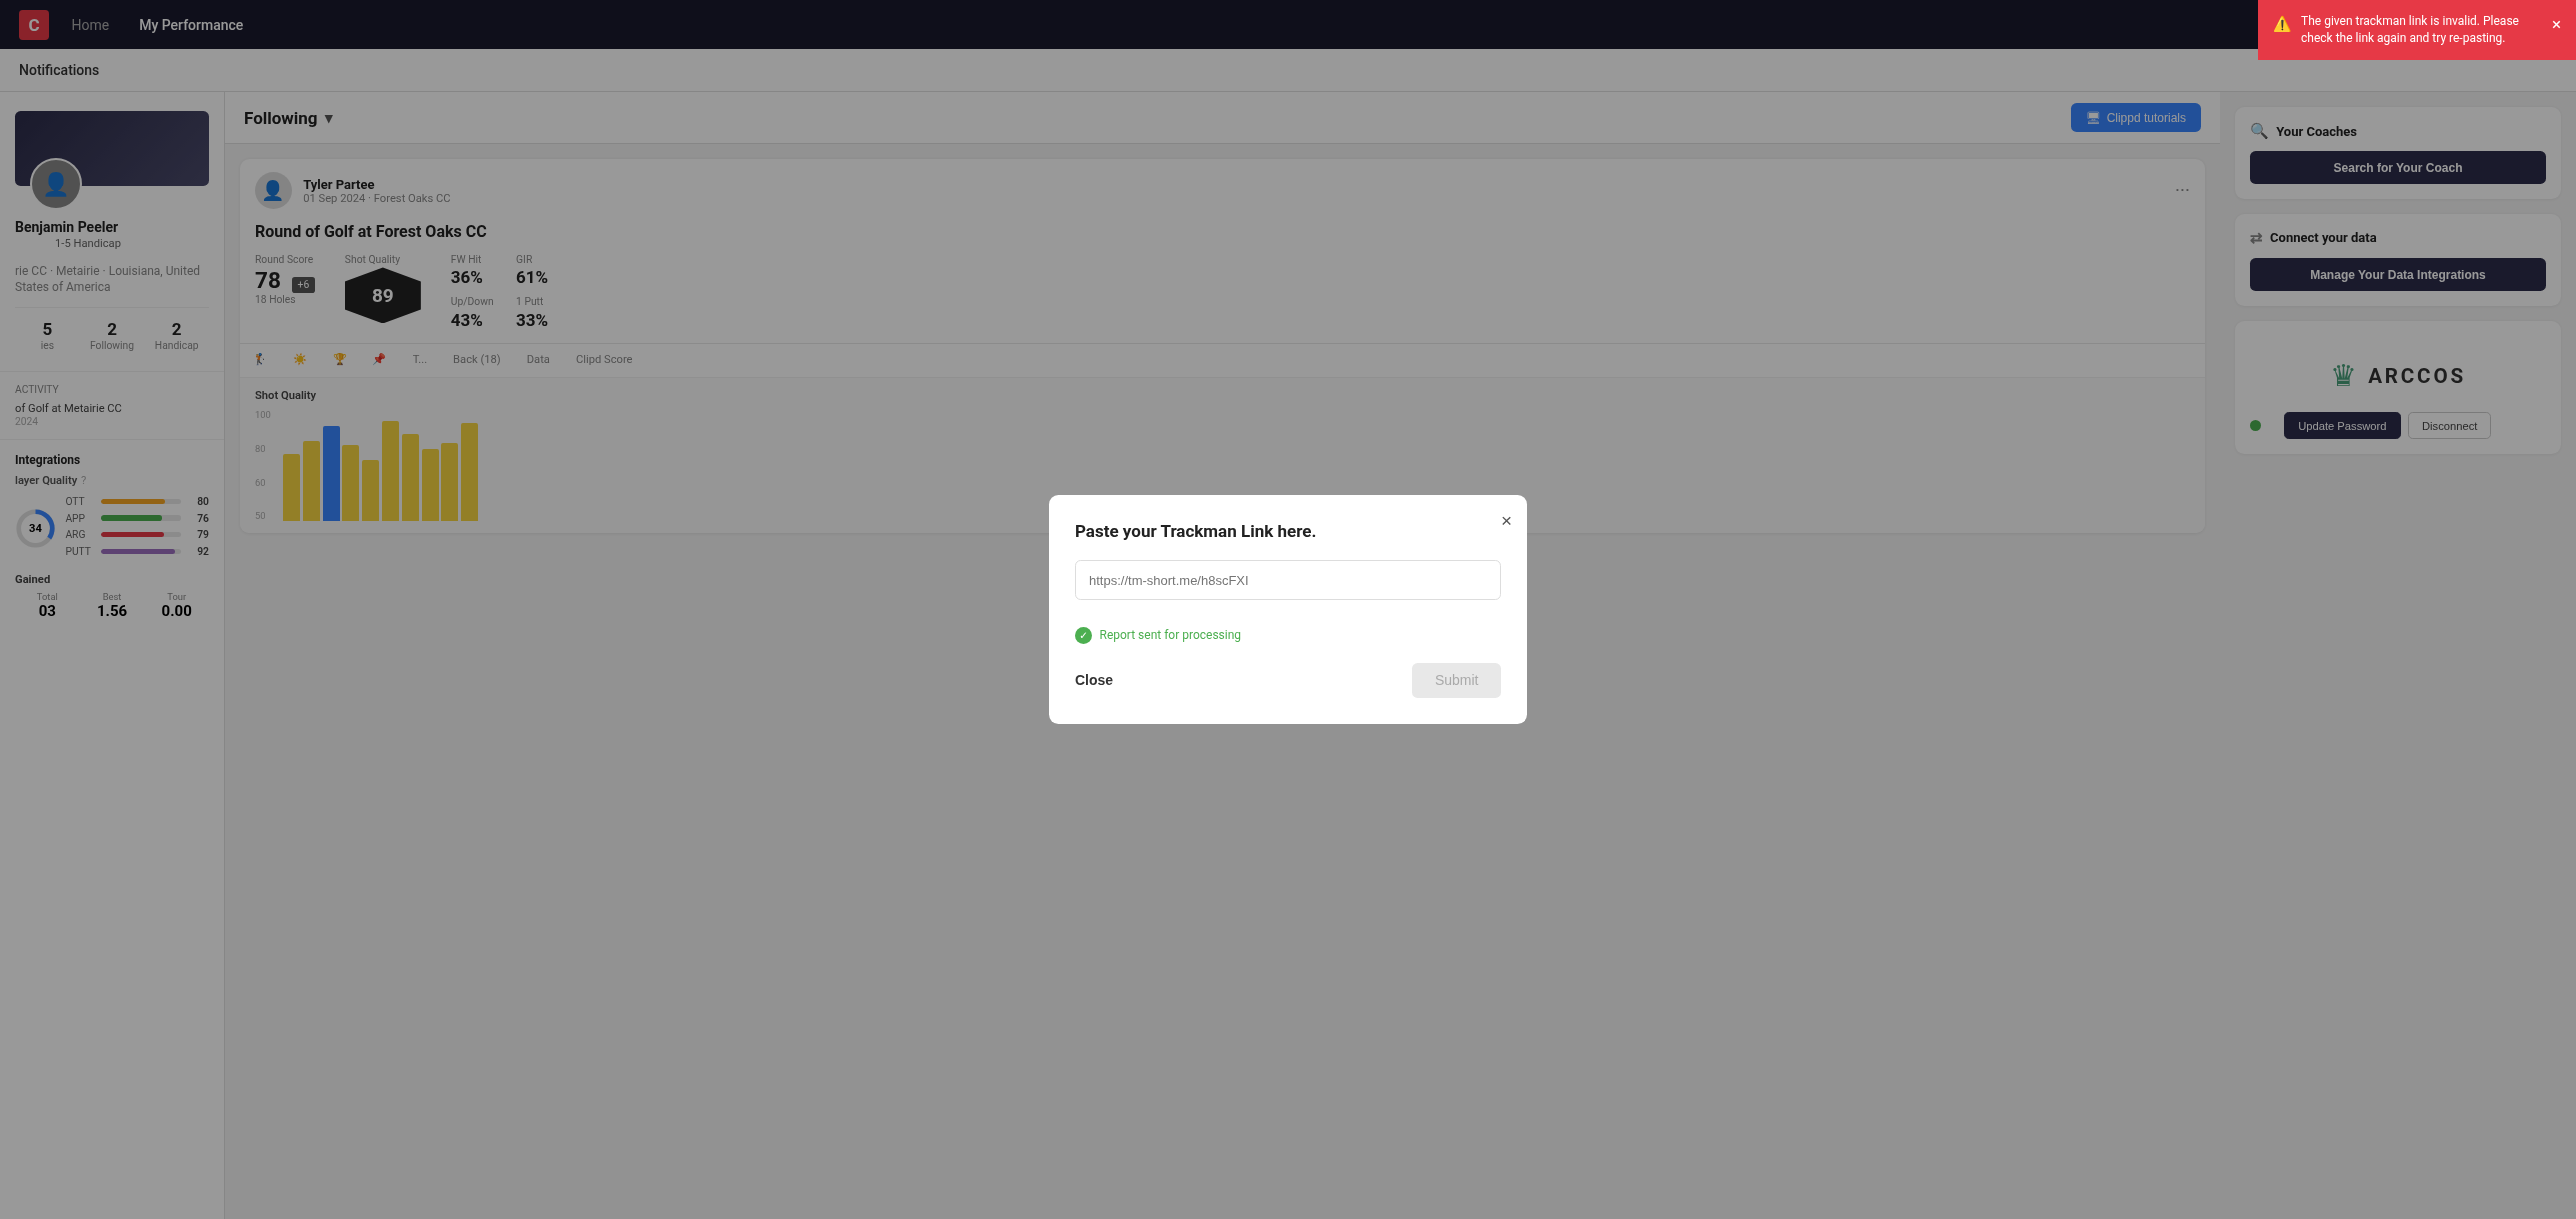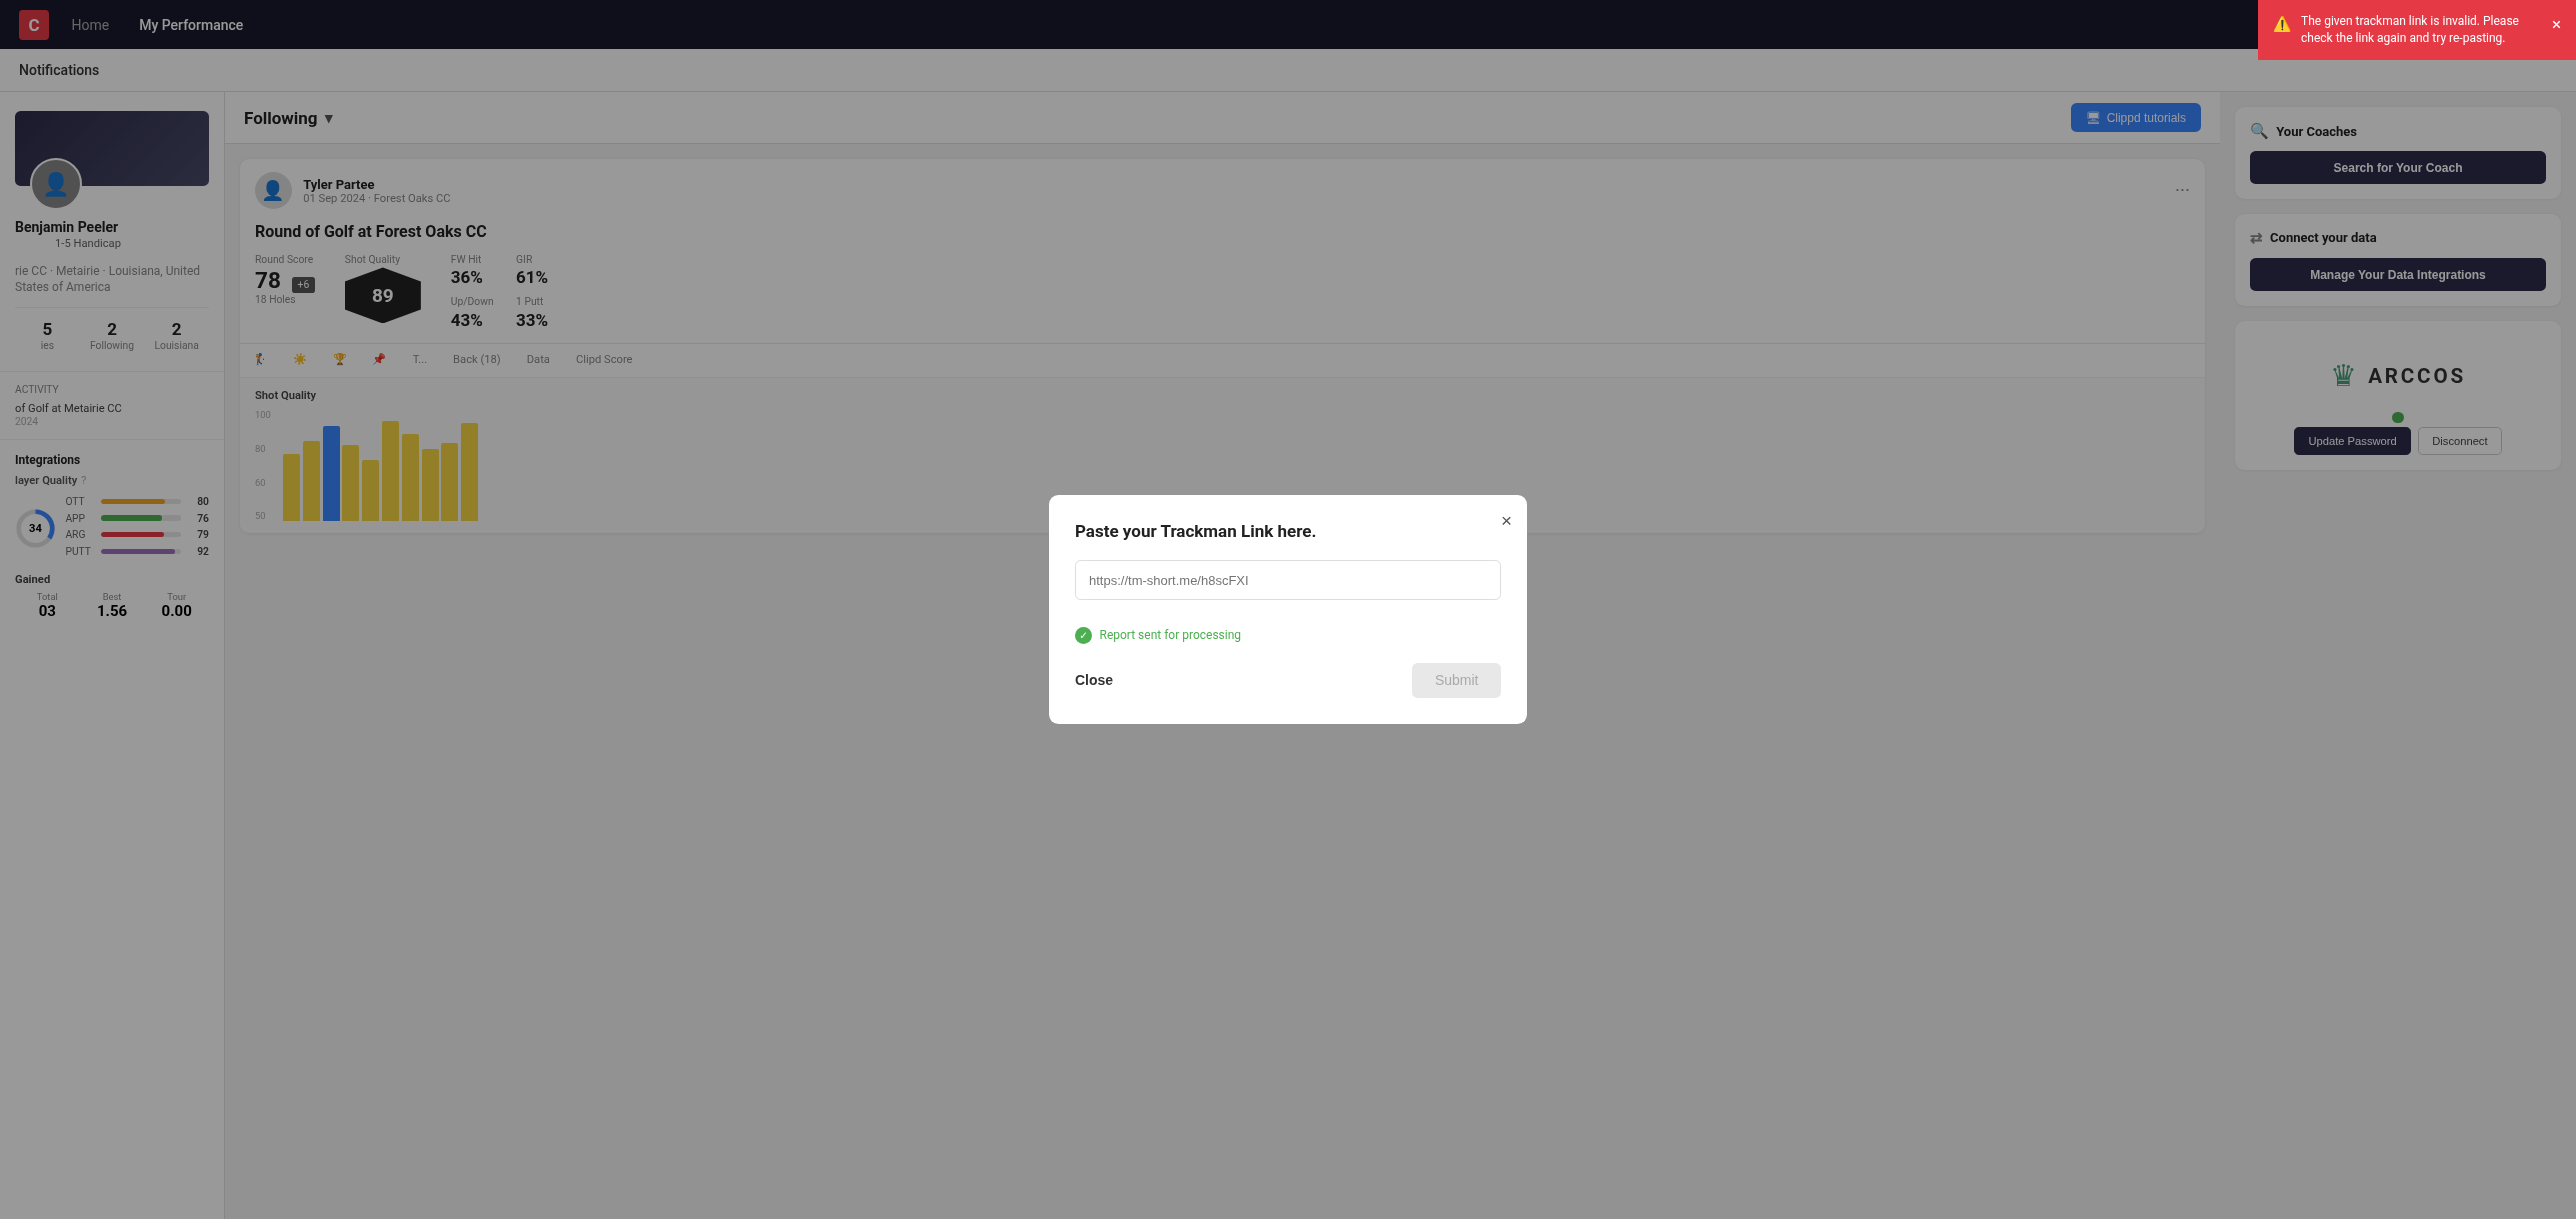--- a/index.html
+++ b/index.html
@@ -713,21 +713,21 @@
         <div class="sidebar-stat">
           <div class="sidebar-stat-num">5</div>
           <div class="sidebar-stat-label">ies</div>
         </div>
         <div class="sidebar-stat">
           <div class="sidebar-stat-num">2</div>
           <div class="sidebar-stat-label">Following</div>
         </div>
         <div class="sidebar-stat">
           <div class="sidebar-stat-num">2</div>
-          <div class="sidebar-stat-label">Louisiana</div>
+          <div class="sidebar-stat-label">Handicap</div>
         </div>
       </div>
     </div>
     <div class="sidebar-activity">
       <div class="sidebar-activity-label">Activity</div>
       <div class="sidebar-activity-text">of Golf at Metairie CC</div>
       <div class="sidebar-activity-date">2024</div>
     </div>
     <div class="sidebar-section-title">Integrations</div>
     <div class="sidebar-player-quality">
@@ -904,21 +904,21 @@
         <span>Connect your data</span>
       </div>
       <button class="rs-btn">Manage Your Data Integrations</button>
     </div>
 
     <div class="rs-card">
       <div class="arccos-logo">
         <span class="arccos-crown">♛</span>
         <span class="arccos-text">ARCCOS</span>
       </div>
-      <div style="display:flex;align-items:center;gap:4px;margin-top:7.5px;flex-direction:column;">
+      <div style="display:flex;align-items:center;gap:23px;margin-top:7.5px;">
         <span class="rs-connected-dot"></span>
         <div class="rs-action-row" style="margin-top:0;">
           <button class="rs-small-btn primary">Update Password</button>
           <button class="rs-small-btn">Disconnect</button>
         </div>
       </div>
     </div>
 
   </aside>
 

